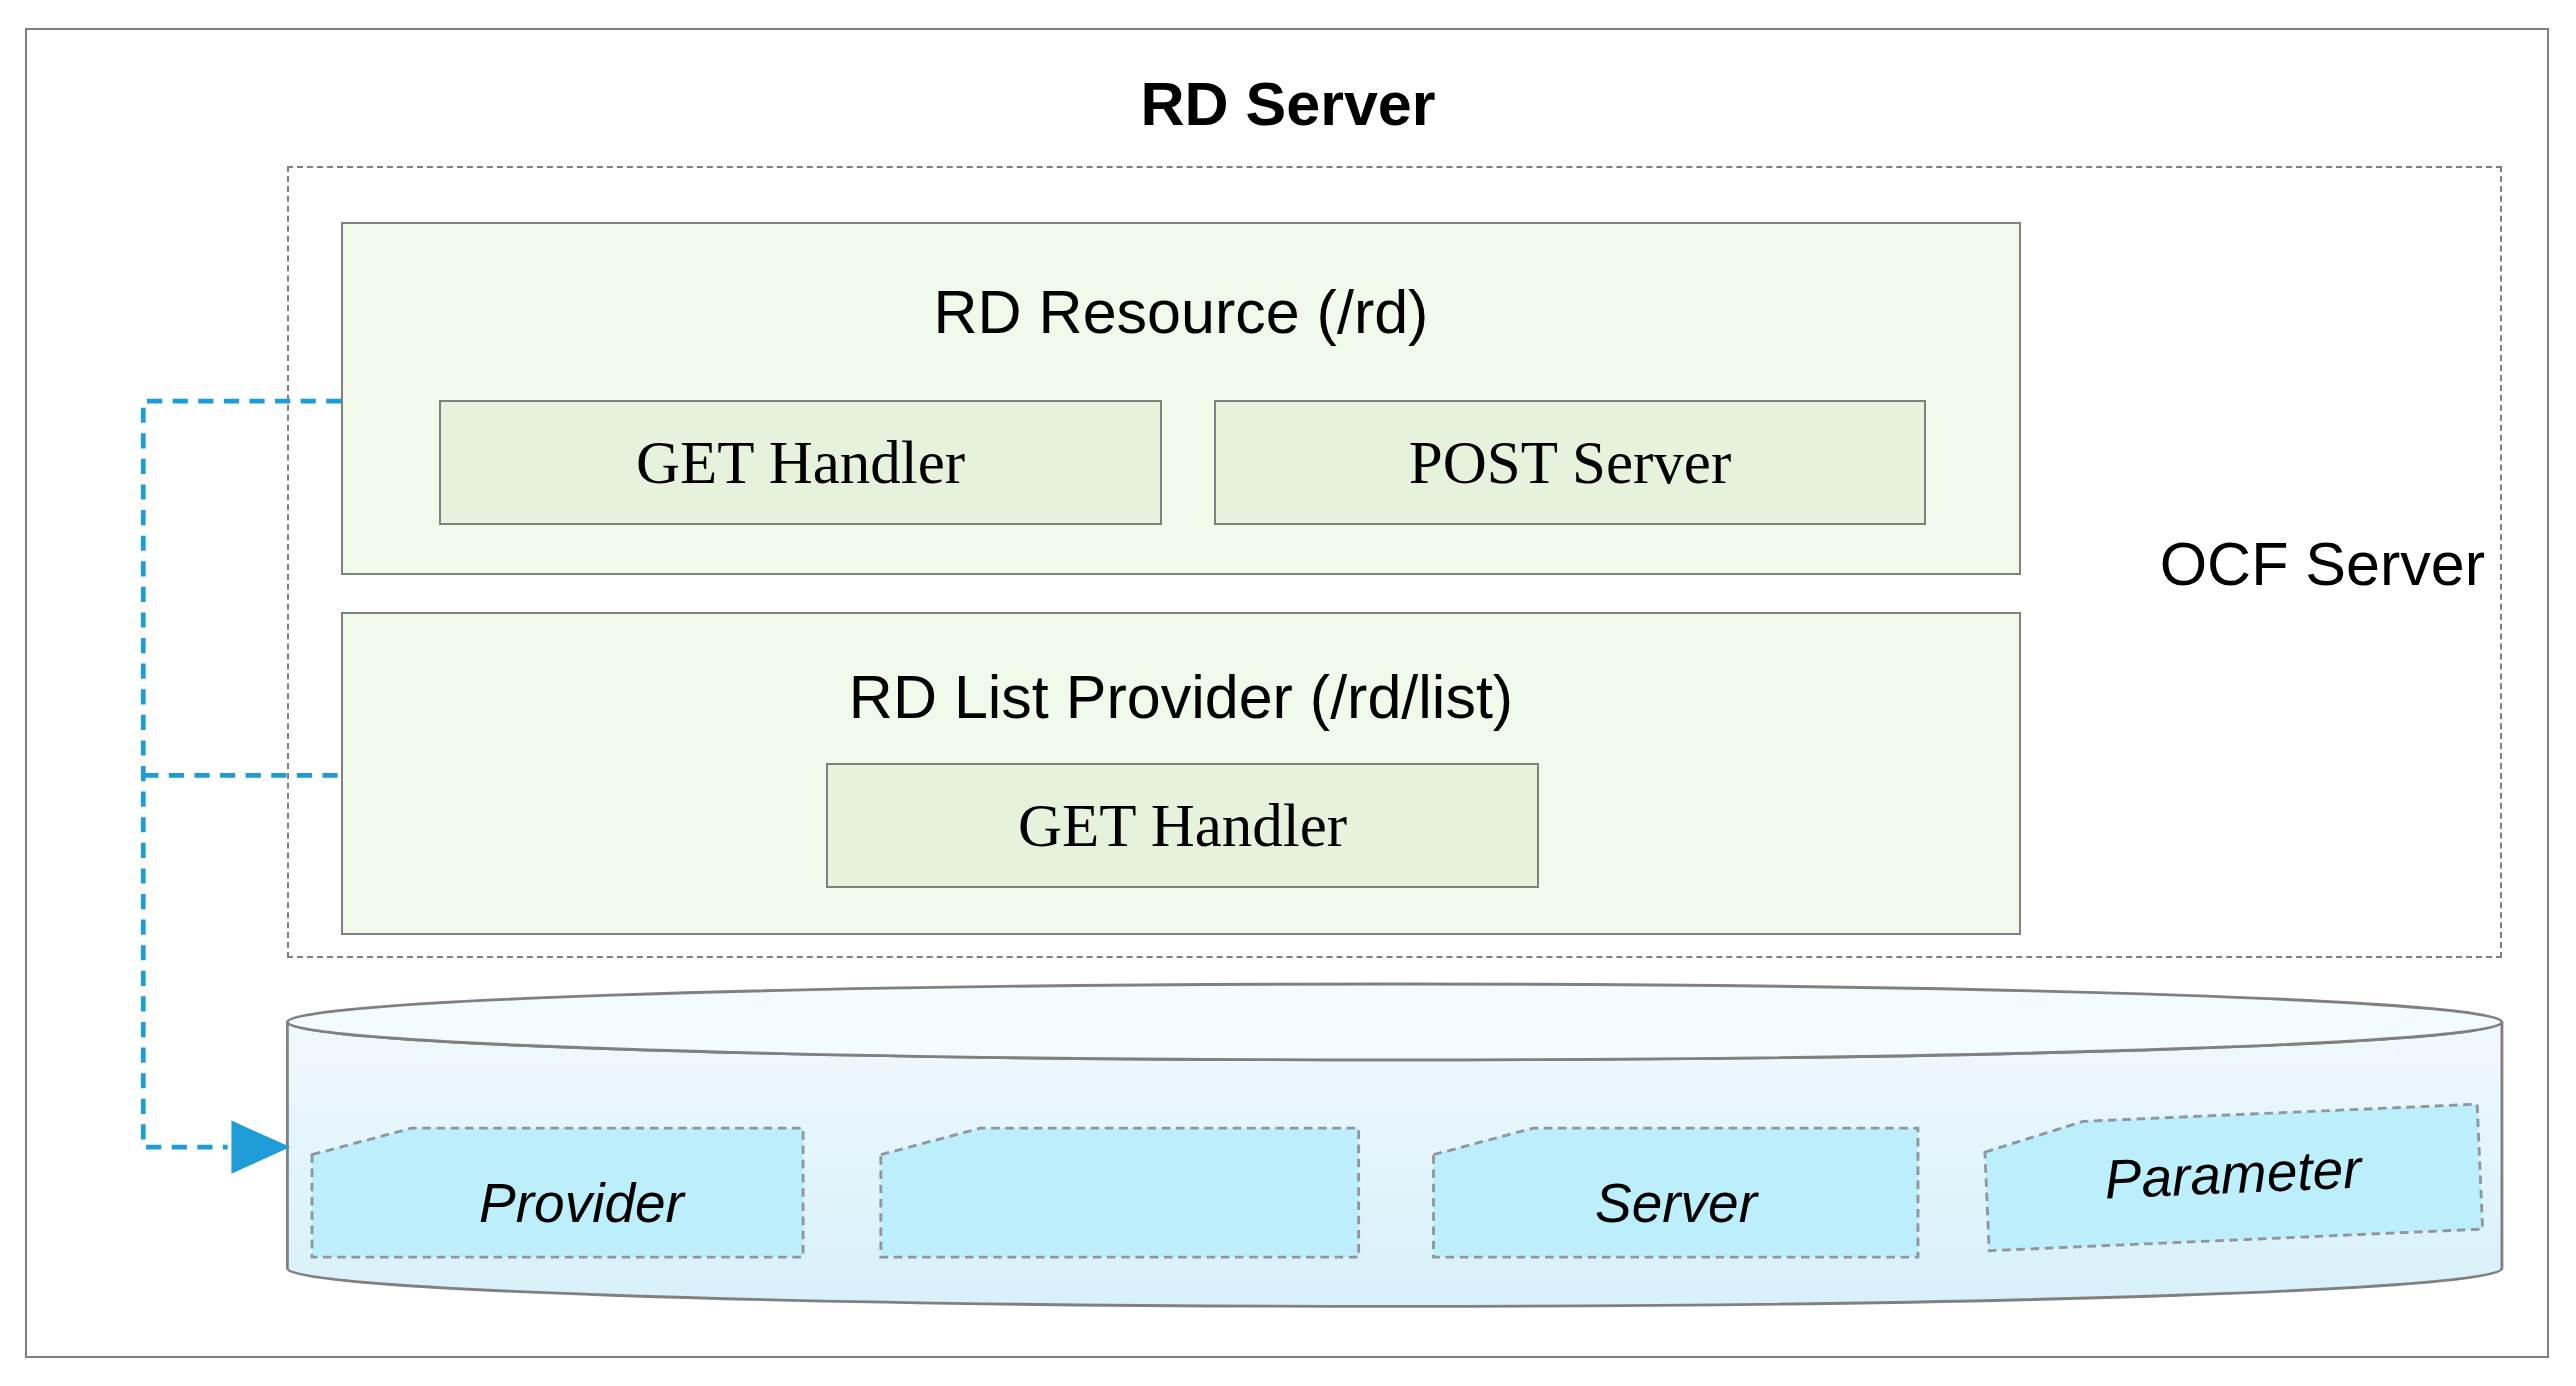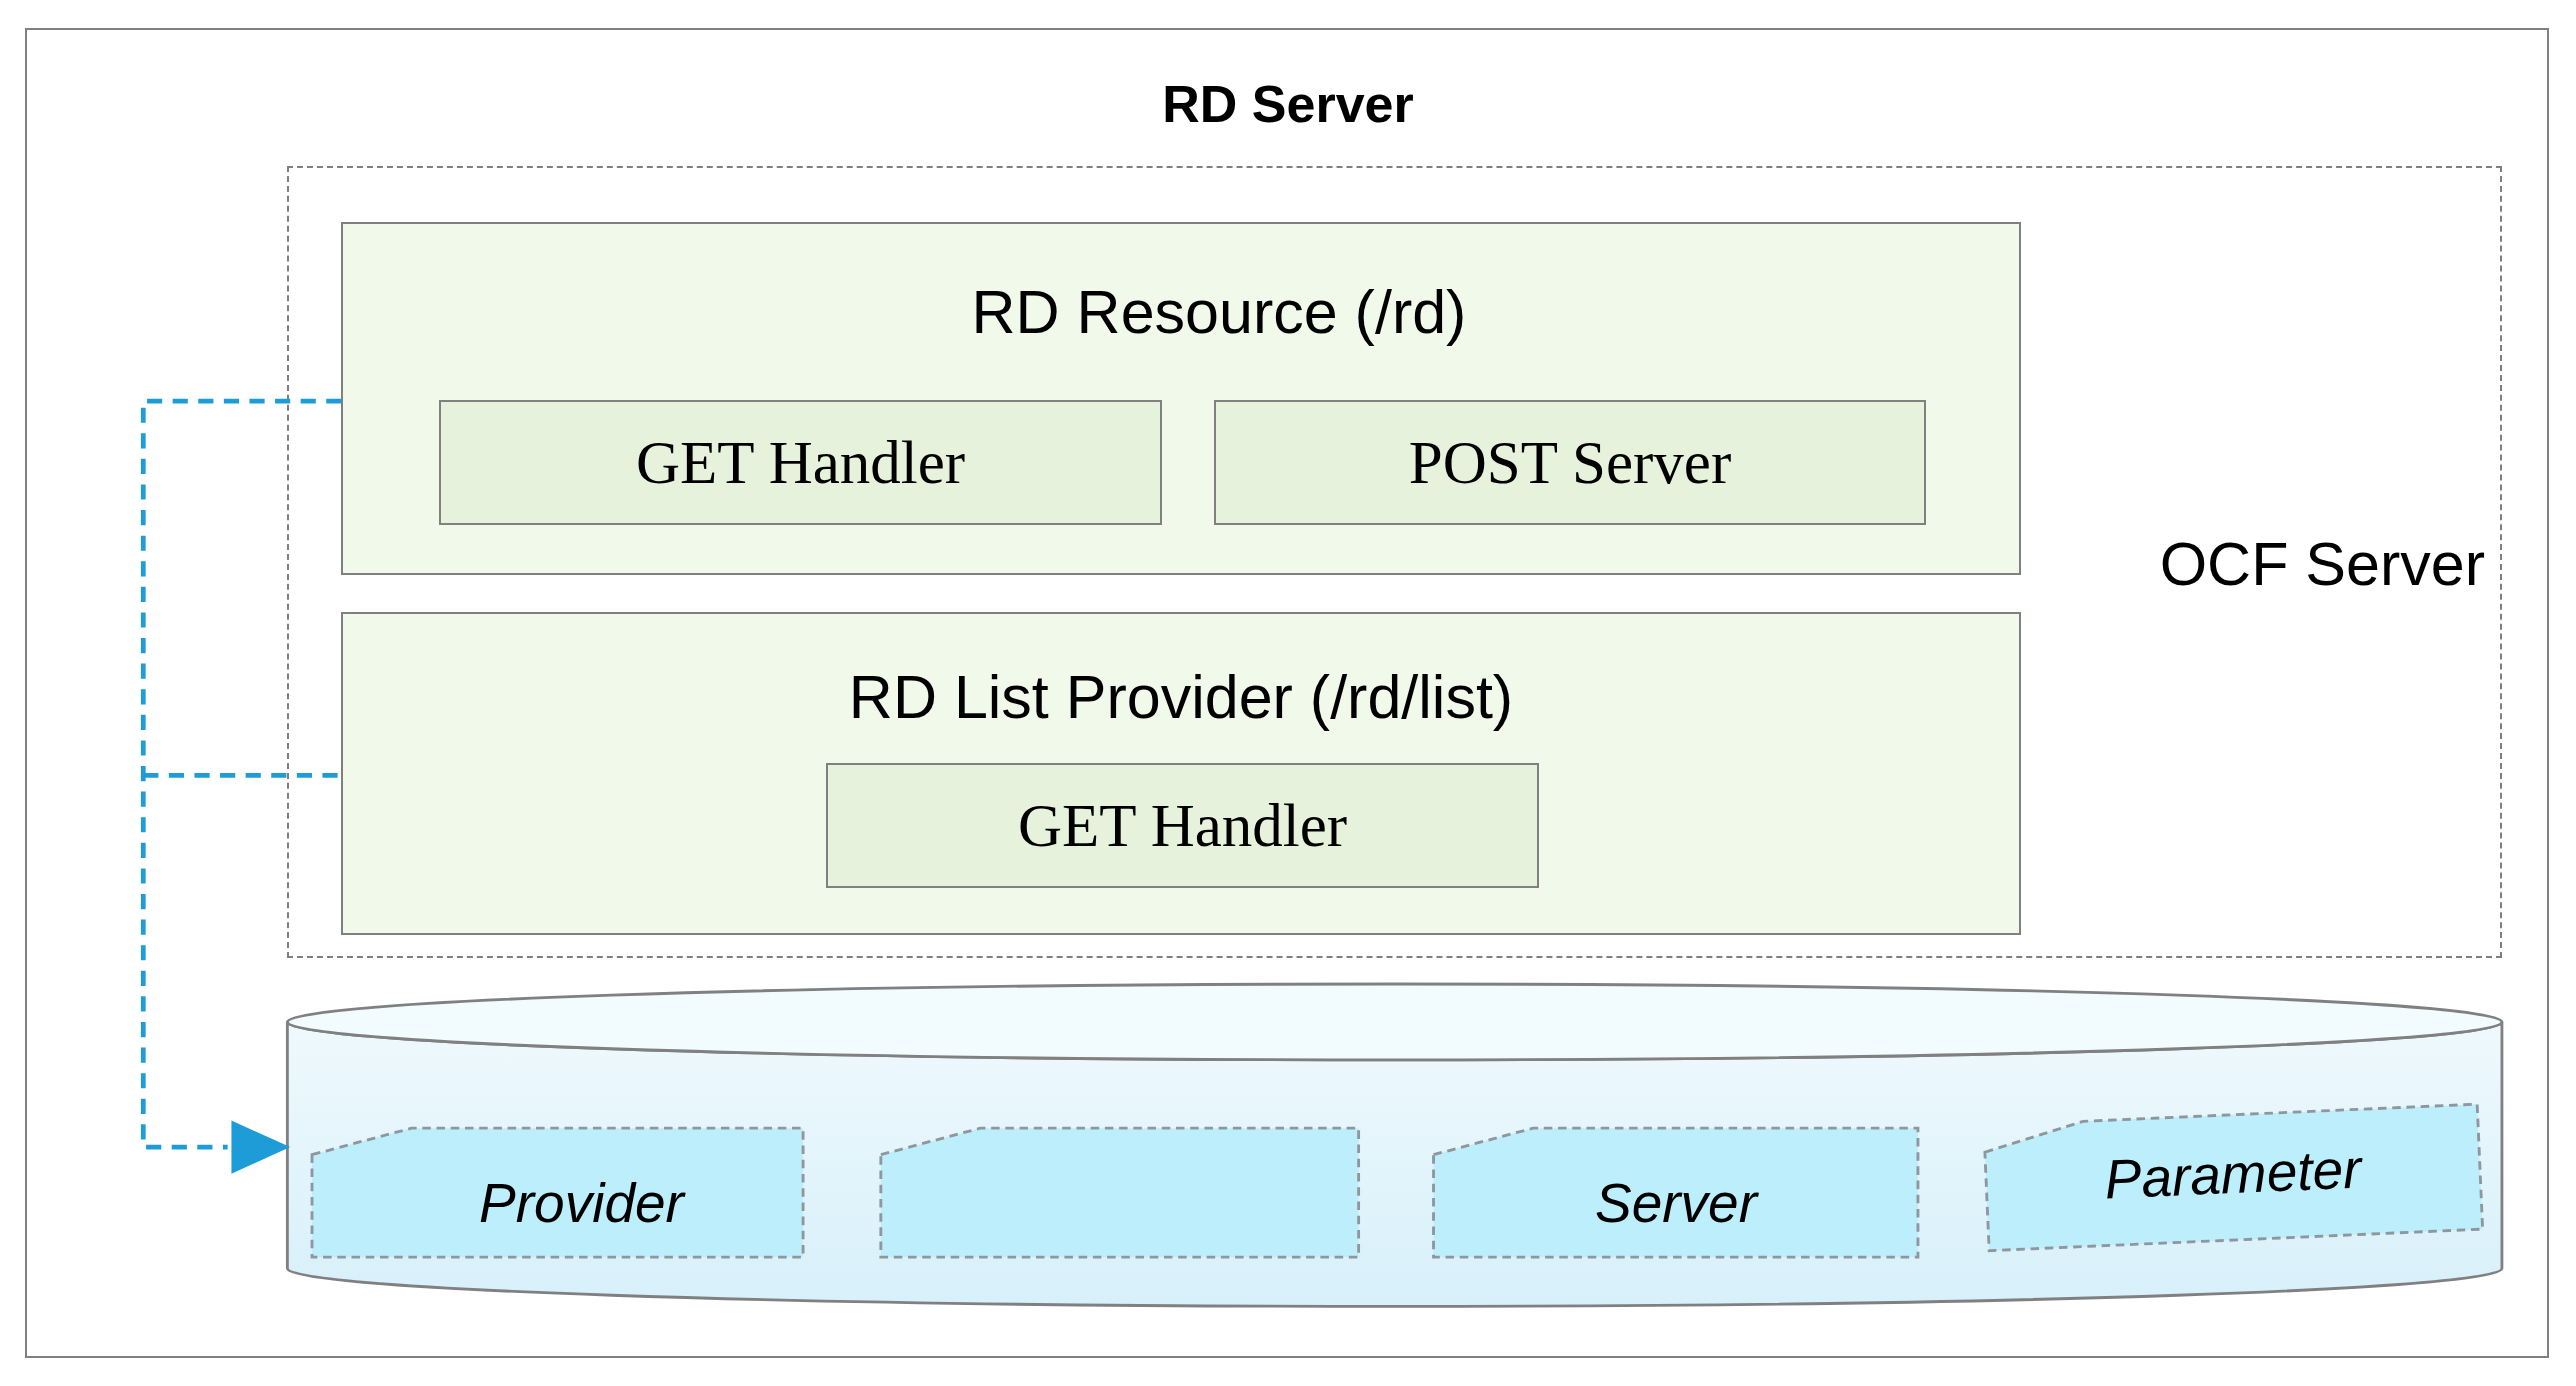--- a/index.html
+++ b/index.html
@@ -14,21 +14,21 @@
   }
   .abs { position: absolute; }
   .outer-border {
     left: 25px; top: 27.5px;
     width: 2520px; height: 1326px;
     border: 2.8px solid #808080;
   }
   .diagram-title {
     left: 25px; top: 71px; width: 2526px;
     text-align: center;
-    font-size: 52px; font-weight: bold; line-height: 66px;
+    font-size: 61px; font-weight: bold; line-height: 66px;
   }
   .ocf-box {
     left: 287px; top: 166px;
     width: 2211px; height: 788px;
     border: 2.8px dashed #7f7f7f;
   }
   .ocf-label {
     left: 2068px; top: 531px; width: 417px;
     text-align: right; font-size: 61px; line-height: 66px;
   }
@@ -36,21 +36,21 @@
     position: absolute;
     background: #f1f9eb;
     border: 2.8px solid #808080;
   }
   .green-box-1 { left: 341px; top: 222px; width: 1676px; height: 349px; }
   .green-box-2 { left: 341px; top: 612px; width: 1676px; height: 319px; }
   .green-box-title {
     position: absolute; left: 0; width: 100%;
     text-align: center; font-size: 61px; line-height: 66px;
   }
-  .green-box-1 .green-box-title { top: 55px; padding-left: 38px; }
+  .green-box-1 .green-box-title { top: 55px; }
   .green-box-2 .green-box-title { top: 50px; }
   .handler {
     position: absolute;
     background: #e7f2dc;
     border: 2.8px solid #808080;
     display: flex; align-items: center; justify-content: center;
     font-size: 61px;
     font-family: Liberation Serif, serif;
   }
   .handler-get-1  { left: 96px; top: 176px; width: 719px; height: 121px; }

